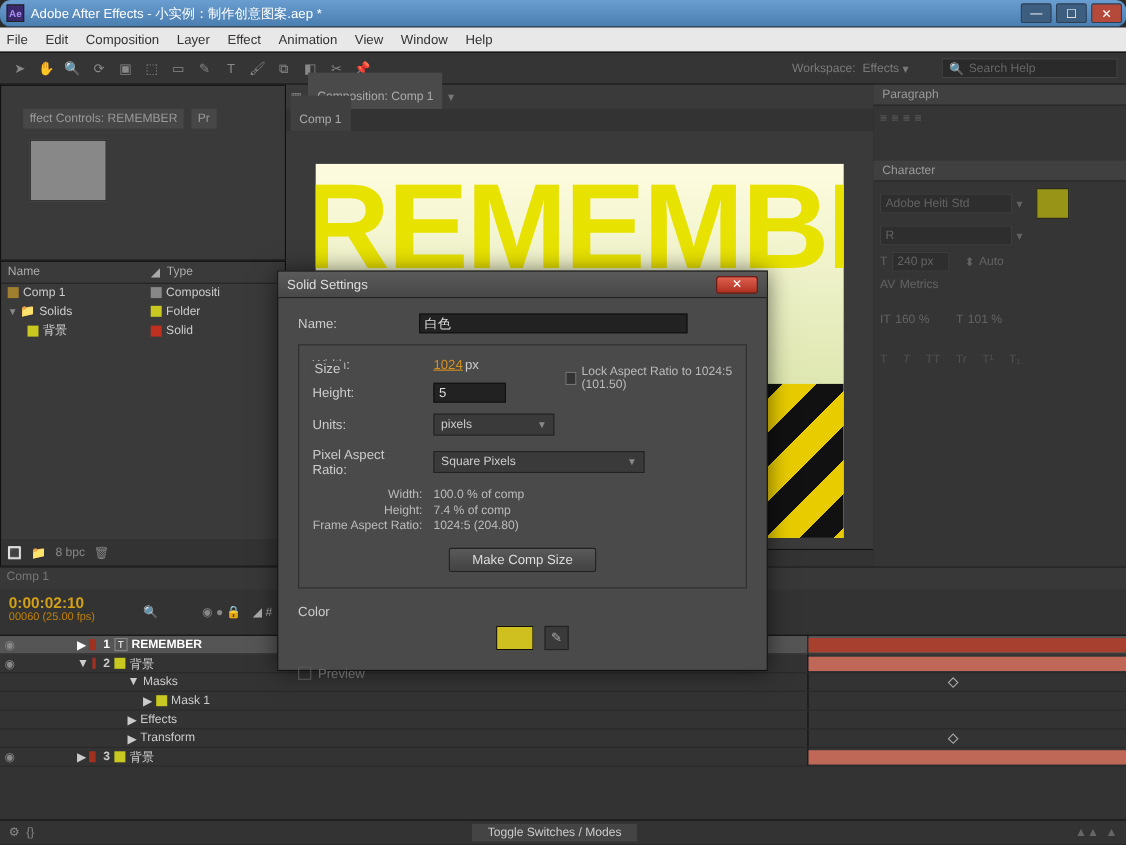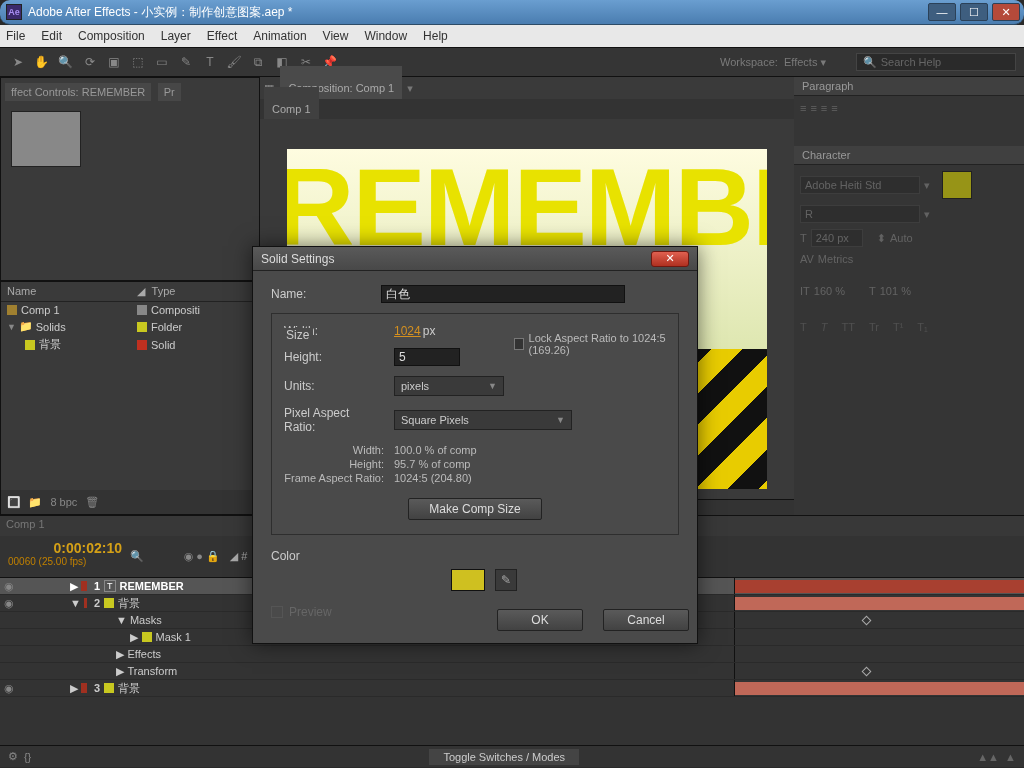--- a/index.html
+++ b/index.html
@@ -20,21 +20,21 @@
 .toolbar { height: 30px; background: #353535; border-top: 1px solid #111; border-bottom: 1px solid #111; display: flex; align-items: center; padding: 0 8px; }
 .tool { width: 20px; height: 20px; margin-right: 4px; color: #888; font-size: 12px; display: flex; align-items: center; justify-content: center; }
 .toolbar .ws { margin-left: auto; color: #7a7a7a; font-size: 11px; display: flex; align-items: center; }
 .toolbar .search { width: 160px; height: 18px; background: #2a2a2a; border: 1px solid #444; margin-left: 30px; color: #666; font-size: 11px; padding: 0 6px; display: flex; align-items: center; }
 
 
 .main { display: flex; height: 438px; background: #2a2a2a; }
 .panel { background: #3a3a3a; border: 1px solid #111; }
 
 .left-col { width: 260px; display: flex; flex-direction: column; }
-.effects-panel { height: 204px; padding: 4px; }
+.effects-panel { height: 160px; padding: 20px; }
 .tab-effect { font-size: 11px; color: #999; padding: 3px 6px; background: #474747; display: inline-block; }
 .thumb { width: 70px; height: 56px; background: #888; margin: 10px 6px; border: 1px solid #222; }
 .project-panel { flex: 1; padding: 0; }
 .proj-header { display: flex; font-size: 11px; color: #aaa; padding: 3px 6px; border-bottom: 1px solid #222; }
 .proj-header span:first-child { width: 130px; }
 .proj-row { display: flex; font-size: 11px; color: #ccc; padding: 2px 6px; align-items: center; }
 .label-sq { width: 10px; height: 10px; display: inline-block; margin-right: 4px; }
 .twirl { color: #888; margin-right: 3px; font-size: 9px; }
 .proj-footer { margin-top: auto; height: 24px; background: #333; display: flex; align-items: center; padding: 0 6px; color: #888; font-size: 11px; gap: 8px; }
 
@@ -51,21 +51,21 @@
 .rp-tab { font-size: 11px; color: #999; padding: 3px 8px; background: #404040; border-bottom: 1px solid #222; }
 .rp-body { padding: 6px; font-size: 11px; color: #888; opacity: 0.55; }
 .rp-row { display: flex; align-items: center; margin-bottom: 6px; gap: 4px; }
 .rp-input { height: 18px; background: #2a2a2a; border: 1px solid #444; color: #888; padding: 0 4px; font-size: 11px; }
 .swatch { width: 30px; height: 28px; background: #e8e200; border: 1px solid #111; }
 
 
 .timeline { height: 252px; background: #333; border-top: 1px solid #111; display: flex; flex-direction: column; }
 .tl-top { height: 42px; display: flex; border-bottom: 1px solid #111; }
 .tl-tc { width: 130px; padding: 4px 8px; }
-.tl-tc .tc { color: #d4a017; font-size: 14px; font-weight: bold; text-align: right; }
+.tl-tc .tc { color: #d4a017; font-size: 14px; font-weight: bold; }
 .tl-tc .frm { color: #c08000; font-size: 10px; }
 .tl-header { flex: 1; display: flex; align-items: center; font-size: 11px; color: #aaa; position: relative; }
 .tl-header .src { margin-left: 10px; }
 .tl-ruler { position: absolute; right: 0; top: 0; width: 290px; height: 100%; display: flex; align-items: center; justify-content: space-around; color: #888; font-size: 10px; border-left: 1px solid #111; }
 .playhead { position: absolute; right: 160px; top: 6px; width: 14px; height: 14px; background: #d4a017; border-radius: 2px; }
 .tl-body { flex: 1; overflow: hidden; }
 .layer-row { display: flex; align-items: center; height: 17px; font-size: 11px; color: #ccc; border-bottom: 1px solid #2a2a2a; }
 .layer-row.sel { background: #555; color: #fff; }
 .layer-switches { width: 70px; display: flex; padding-left: 4px; }
 .eye { width: 13px; color: #888; }
@@ -388,44 +388,44 @@
           <label>Width:</label>
           <span class="orange">1024</span>
           <span style="color:#ccc;margin-left:2px">px</span>
           <div style="flex:1"></div>
         </div>
         <div class="form-row" style="position:relative">
           <label>Height:</label>
           <input type="text" style="width: 66px;" value="5">
           <div class="lock-ratio" style="position:absolute;left:218px;top:-16px">
             <span class="cb"></span>
-            <span>Lock Aspect Ratio to 1024:5 (169.26)</span>
+            <span>Lock Aspect Ratio to 1024:5 (101.50)</span>
           </div>
         </div>
         <div class="form-row">
           <label>Units:</label>
           <div class="select" style="width:110px">
             <span>pixels</span>
               <span class="arrow">▼</span>
           </div>
         </div>
         <div class="form-row">
           <label>Pixel Aspect Ratio:</label>
-          <div class="select" style="width:178px">
+          <div class="select" style="width:192px">
             <span>Square Pixels</span>
               <span class="arrow">▼</span>
           </div>
         </div>
         <div class="info-row">
             <label>Width:</label>
             <span>100.0 % of comp</span>
           </div>
         <div class="info-row">
             <label>Height:</label>
-            <span>95.7 % of comp</span>
+            <span>7.4 % of comp</span>
           </div>
         <div class="info-row">
             <label>Frame Aspect Ratio:</label>
             <span>1024:5 (204.80)</span>
           </div>
         <div style="text-align:center;margin-top:14px">
           <span class="btn">Make Comp Size</span>
         </div>
       </div>
 
@@ -433,18 +433,14 @@
       <div class="color-section">
         <div class="color-swatch"></div>
         <div class="eyedrop">✎</div>
       </div>
 
       <div class="preview">
         <span class="cb"></span>
         <span>Preview</span>
       </div>
     </div>
-    <div class="dlg-buttons">
-      <span class="btn" style="width:86px">OK</span>
-      <span class="btn" style="width:86px">Cancel</span>
-    </div>
   </div>
 </div>
 
 </body></html>

